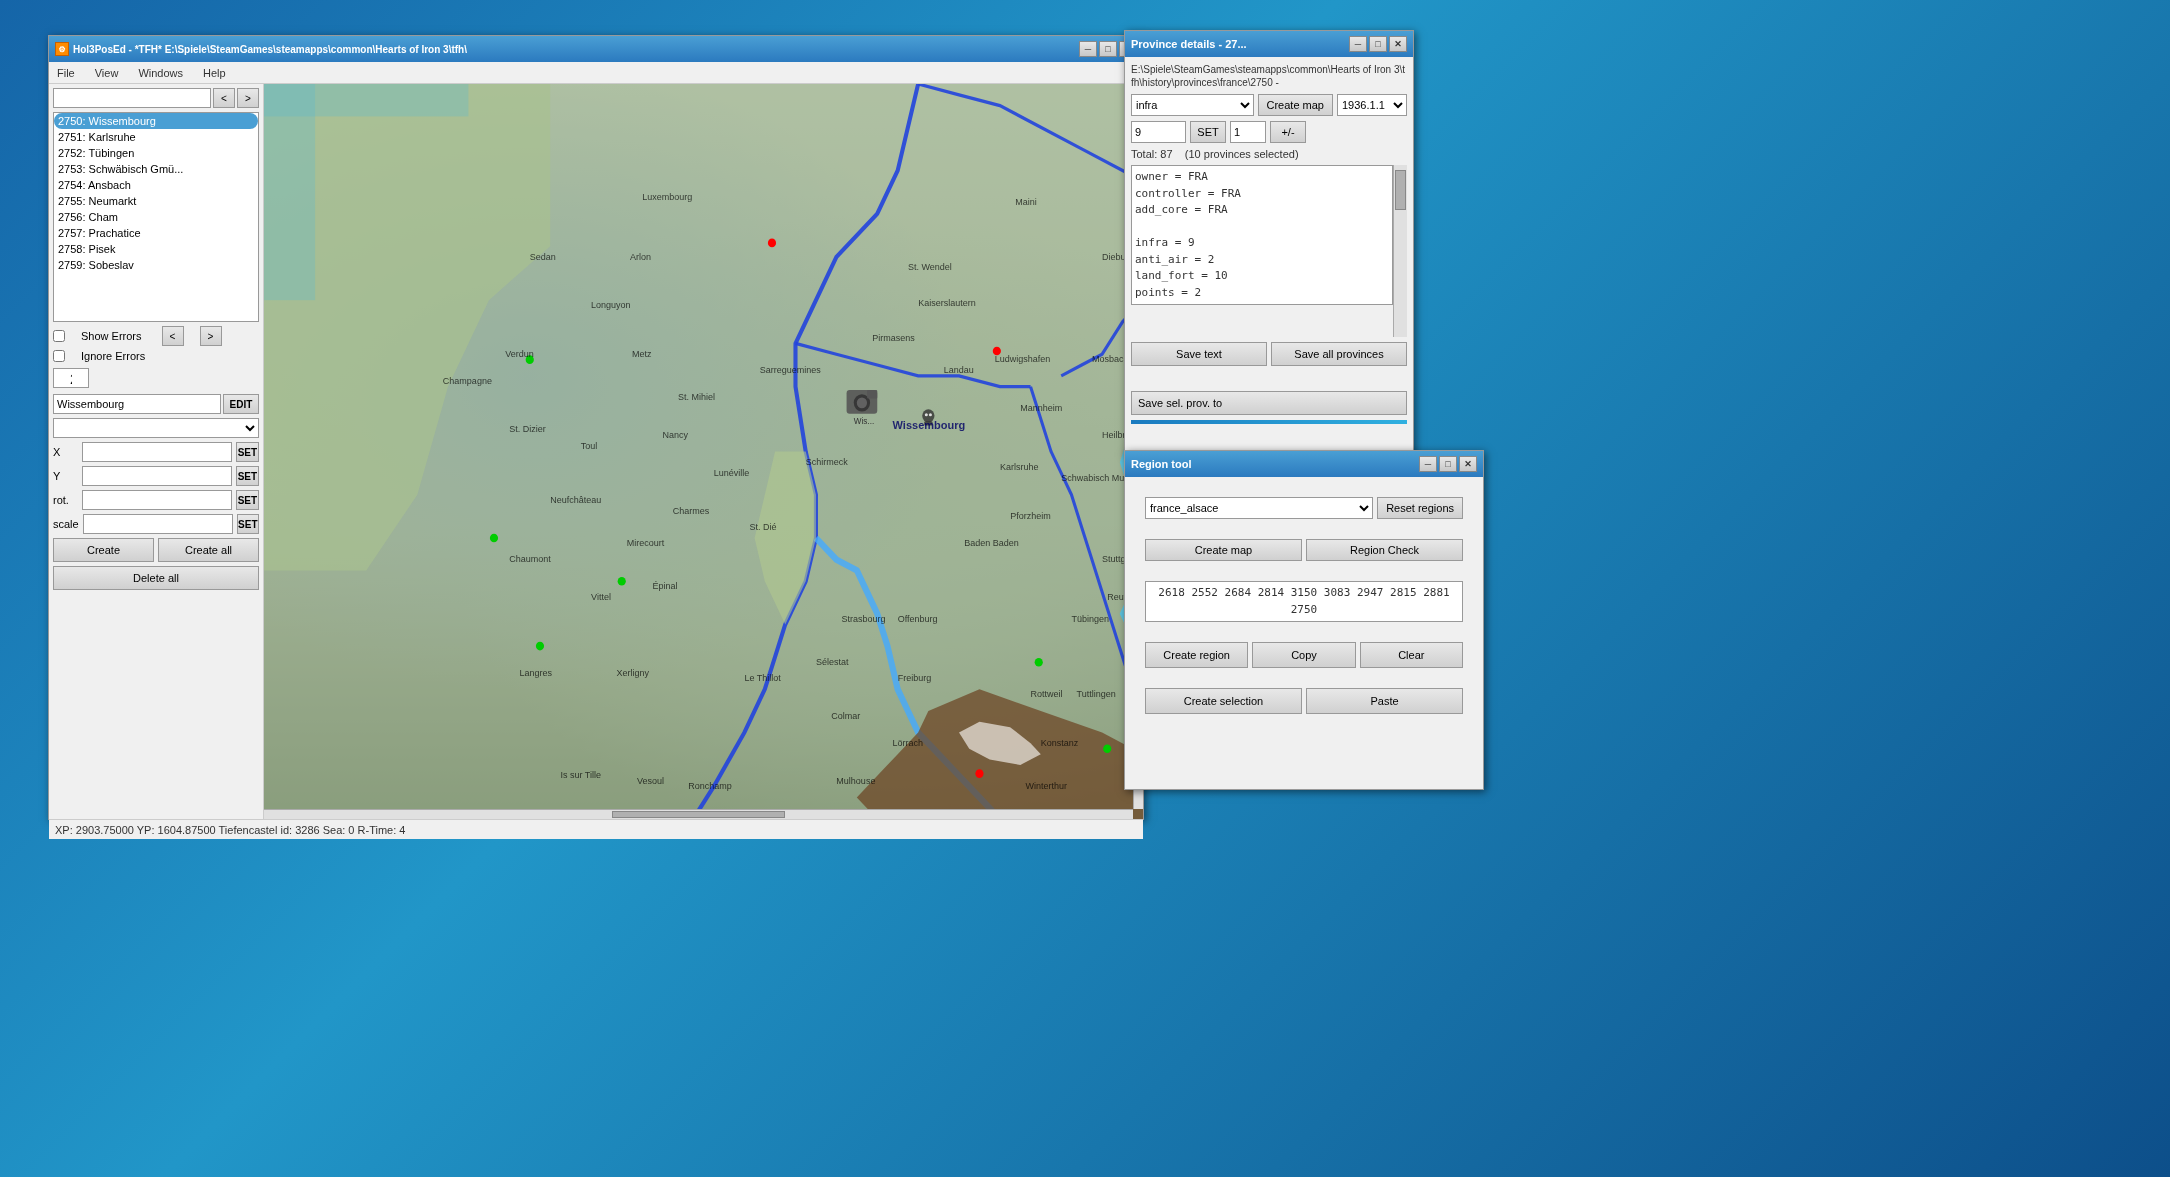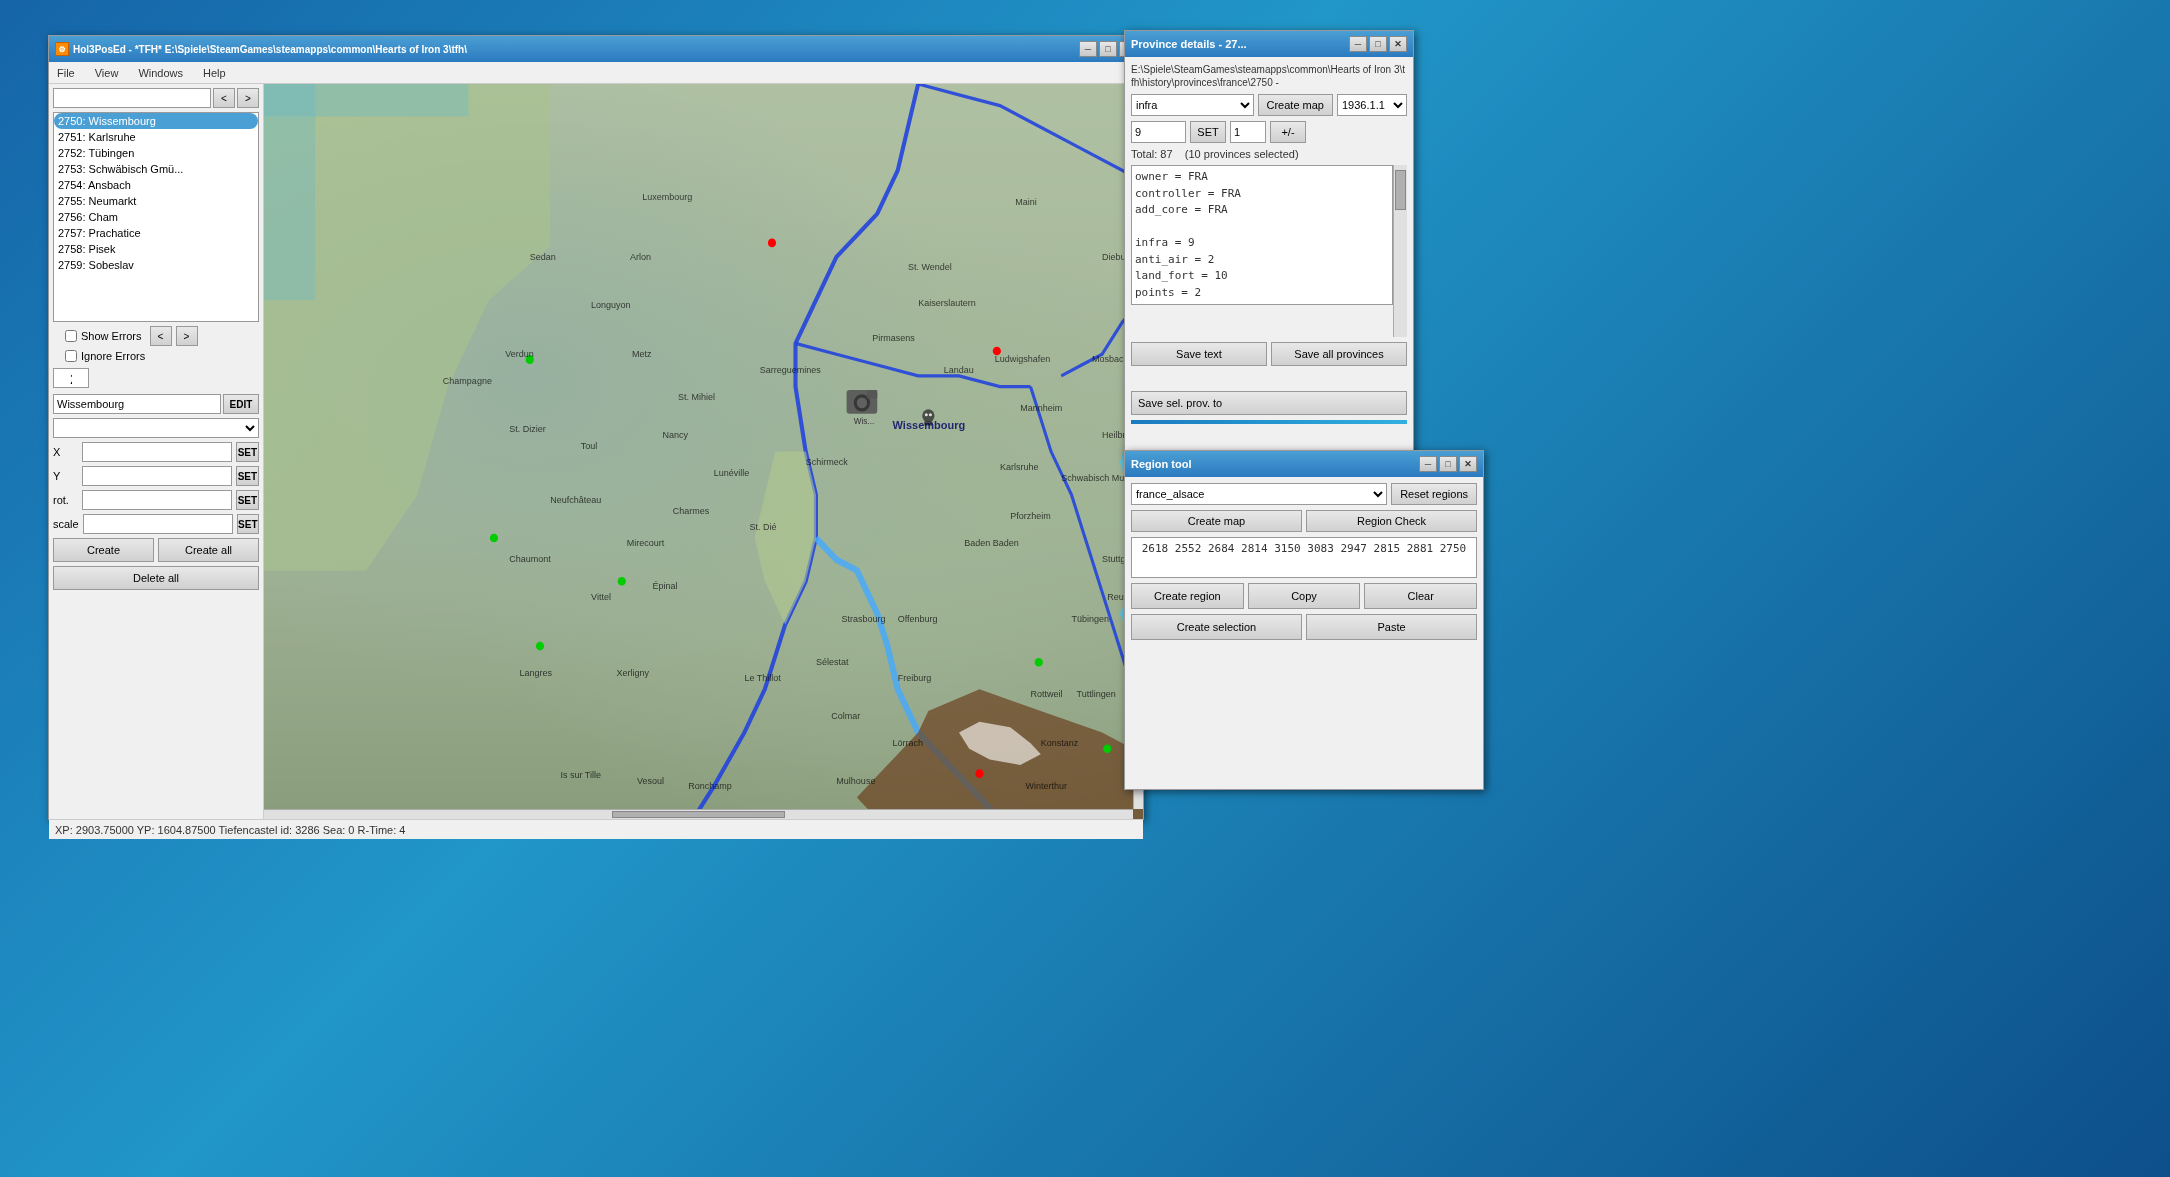--- a/index.html
+++ b/index.html
@@ -161,23 +161,22 @@
     }
     .province-item.selected {
       background: #4a9fd4;
       color: white;
       border-radius: 8px;
     }
 
     .checkbox-row {
       display: flex;
       align-items: center;
-      gap: 4px;
-      font-size: 11px;
-      margin-left: 12px;
+      gap: 16px;
+      font-size: 11px;
     }
 
     .checkbox-row input[type=checkbox] {
       width: 12px;
       height: 12px;
     }
 
     .field-row {
       display: flex;
       align-items: center;
@@ -481,24 +480,24 @@
 
     
     .region-window {
       left: 1124px;
       top: 450px;
       width: 360px;
       height: 340px;
     }
 
     .region-content {
-      padding: 6px;
+      padding: 20px;
       display: flex;
       flex-direction: column;
-      gap: 5px;
+      gap: 20px;
     }
 
     .region-row {
       display: flex;
       gap: 4px;
       align-items: center;
     }
 
     .region-dropdown {
       flex: 1;

